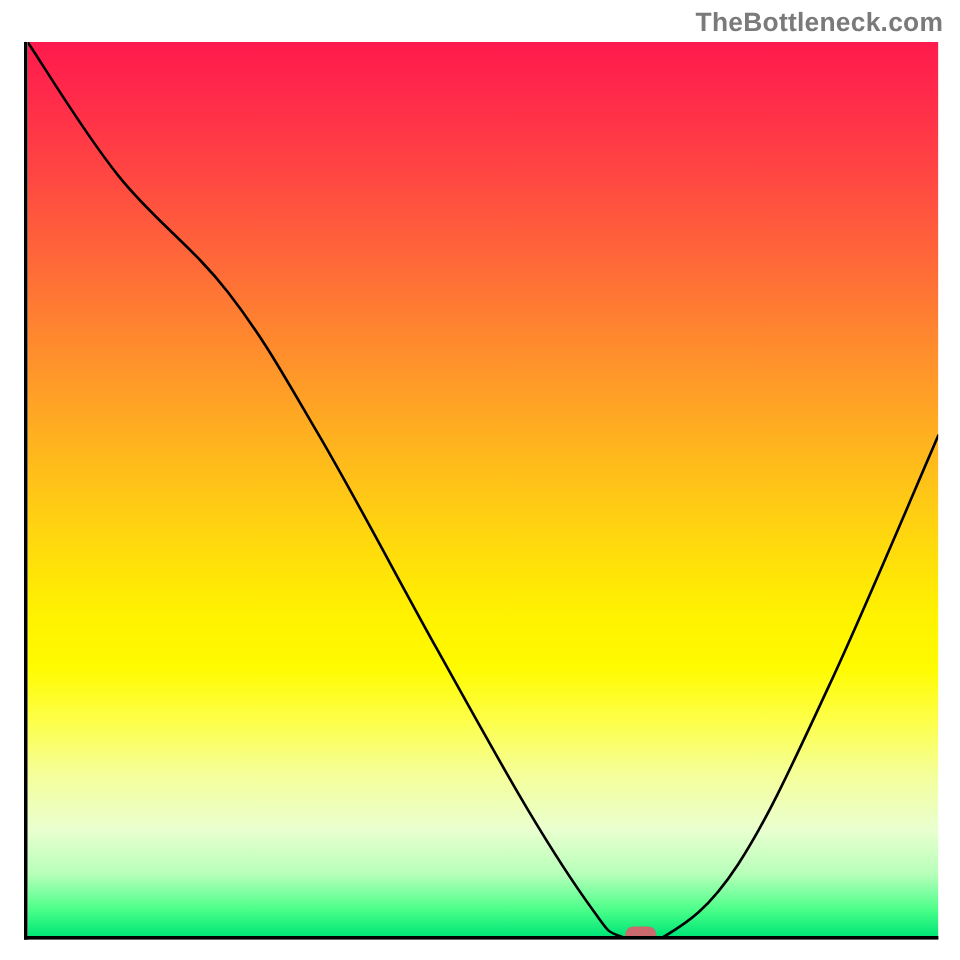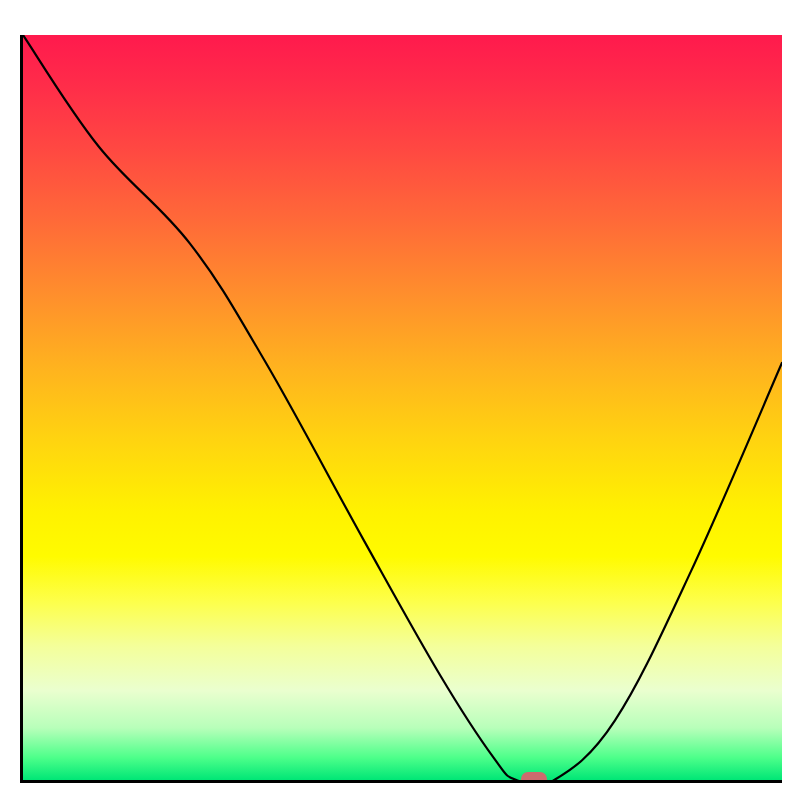--- a/index.html
+++ b/index.html
@@ -67,20 +67,21 @@
     font-size: 22px;
     font-weight: bold;
     color: #7a7a7a;
     letter-spacing: 0.2px;
   }
 </style>
 </head>
 <body>
 
 <div class="chart-container">
+  <div class="watermark">TheBottleneck.com</div>
 
   <div class="plot-area">
     <div class="gradient-bg"></div>
 
     <svg class="curve" viewBox="0 0 762 748" preserveAspectRatio="none">
       <path id="curve-path" fill="none" stroke="#000" stroke-width="2.2" stroke-linejoin="round" stroke-linecap="round" d="M 0 0 C 13.716 20.19600000000001, 46.0248 74.50080000000003, 76.2 112.20000000000005 C 106.3752 149.89920000000006, 137.46480000000003 170.39440000000008, 167.64000000000001 209.44000000000005 C 197.8152 248.48560000000003, 212.2932 275.26399999999995, 243.84 329.11999999999995 C 275.3868 382.97599999999994, 311.3532 452.09119999999996, 342.90000000000003 508.64 C 374.44680000000005 565.1888, 395.7828 604.2343999999999, 419.1 643.28 C 442.41720000000004 682.3256, 458.724 706.7103999999999, 472.44 725.56 C 486.156 744.4096, 484.3272 743.9608, 495.3 748 C 506.2728 752.0392, 515.5692 758.7712, 533.4 748 C 551.2307999999999 737.2288, 569.6712 725.8592, 594.36 688.16 C 619.0488 650.4608, 640.3848 603.1872, 670.5600000000001 538.56 C 700.7352000000001 473.93279999999993, 745.5408 366.81919999999997, 762 329.11999999999995"></path>
     </svg>
 
     <div class="marker" id="marker" style="left: 510.54px; top: 744.26px; background: rgb(204, 107, 110);"></div>
   </div>

